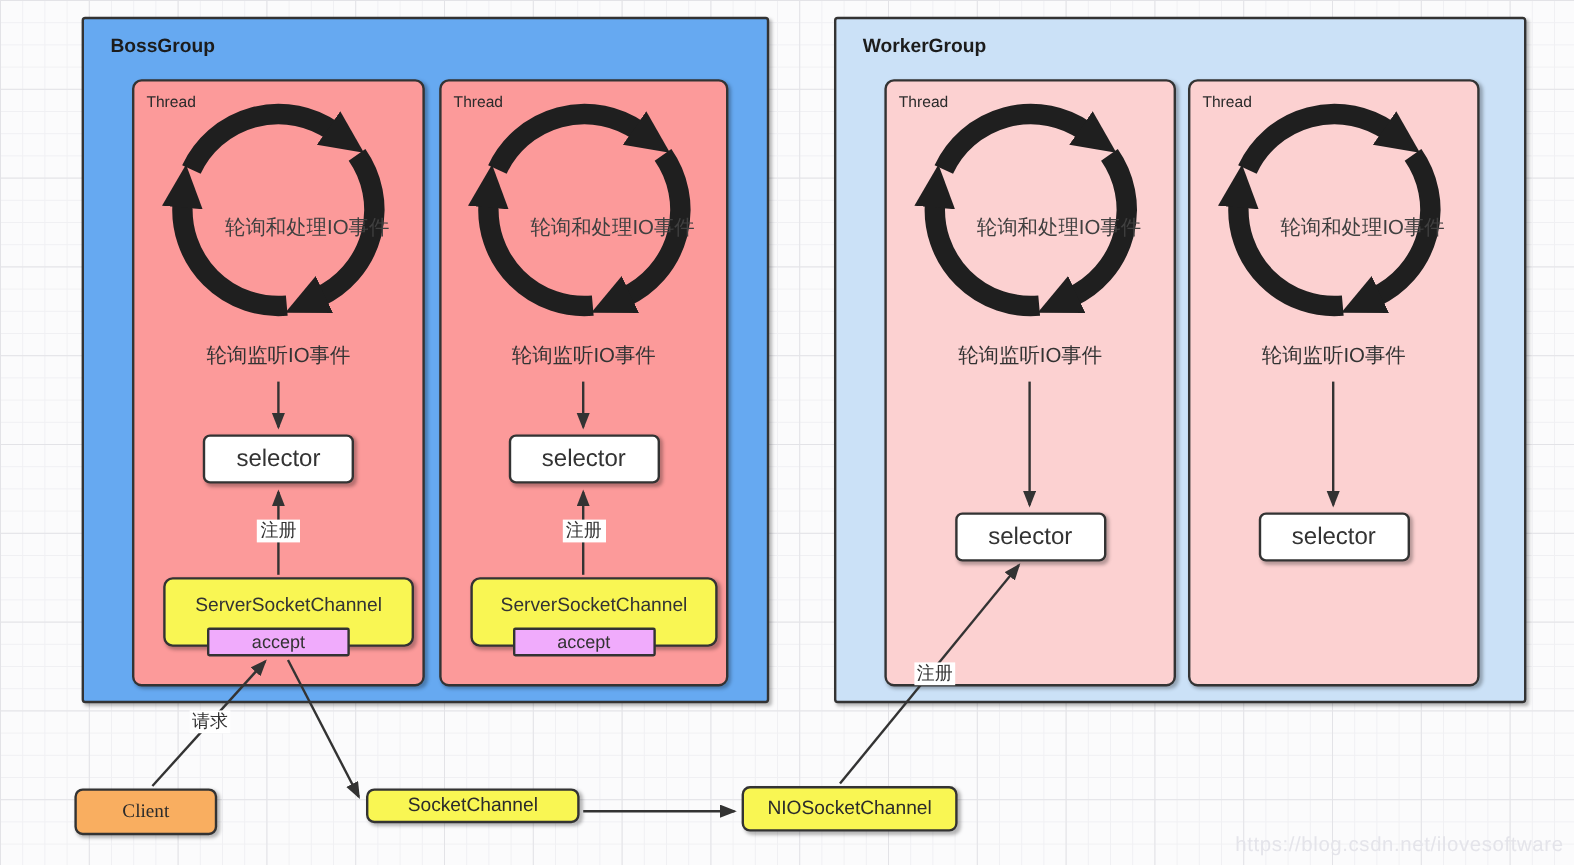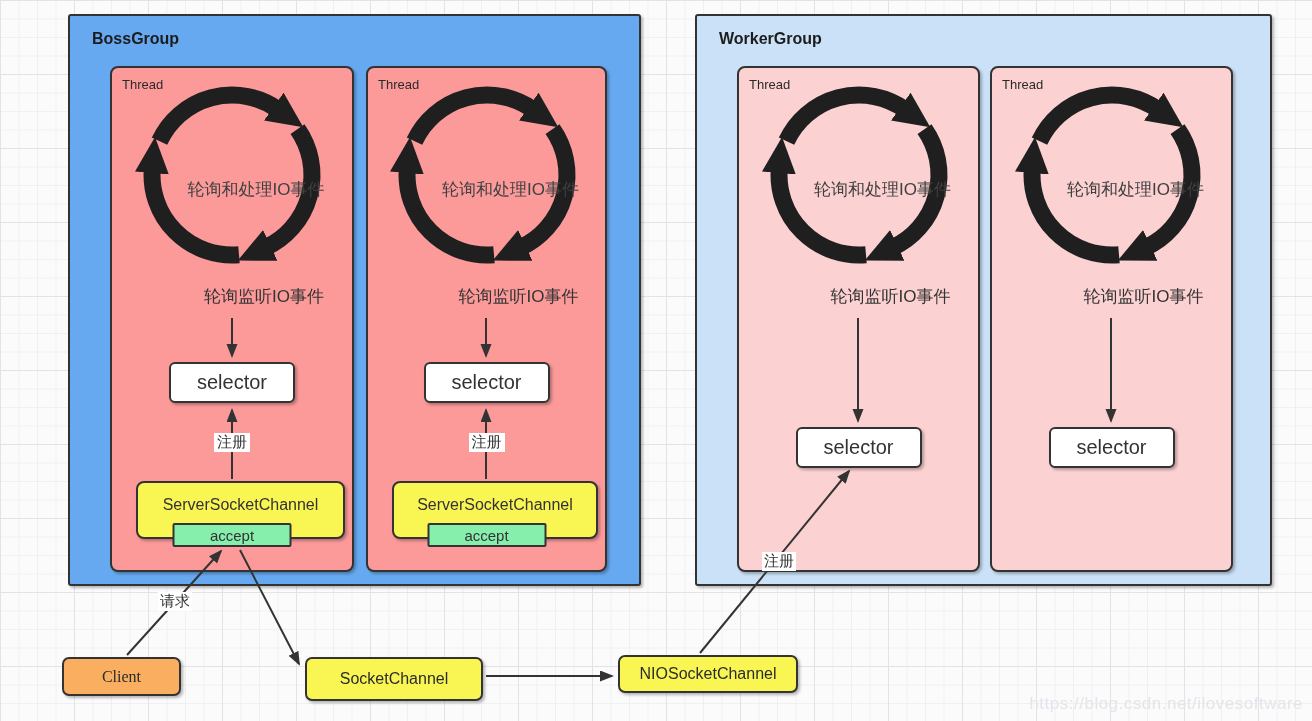--- a/index.html
+++ b/index.html
@@ -43,21 +43,21 @@
   .cycle-svg{
     position:absolute;top:4px;left:50%;transform:translateX(-50%);
     width:206px;height:206px;overflow:visible;
   }
   .cycle-center{
     position:absolute;top:110px;left:0;width:100%;text-align:center;
     font-size:17px;color:#404040;white-space:nowrap;padding-left:24px;
   }
   .cycle-bottom{
     position:absolute;top:217px;left:0;width:100%;text-align:center;
-    font-size:17px;color:#333;white-space:nowrap;padding-left:32px;
+    font-size:17px;color:#333;white-space:nowrap;
   }
   .selector-box{
     position:absolute;left:50%;transform:translateX(-50%);
     width:126px;height:41px;box-sizing:border-box;
     background:#ffffff;border:2px solid #333;border-radius:6px;
     display:flex;align-items:center;justify-content:center;
     font-size:20px;color:#333;
     box-shadow:2px 2px 3px rgba(0,0,0,.28);
   }
   .group-boss .selector-box{top:294px;}
@@ -70,33 +70,33 @@
   .ssc-box{
     position:absolute;left:7px;right:7px;top:413px;height:58px;box-sizing:border-box;
     background:#f9f653;border:2px solid #333;border-radius:8px;
     text-align:center;padding-top:13px;font-size:16px;color:#333;
     box-shadow:2px 2px 3px rgba(0,0,0,.28);
     margin-left:17px;
   }
   .accept-box{
     position:absolute;left:50%;transform:translateX(-50%);top:455px;
     width:119px;height:24px;box-sizing:border-box;
-    background:#86efac;border:2px solid #333;border-radius:2px;
+    background:#f0abfc;border:2px solid #333;border-radius:2px;
     display:flex;align-items:center;justify-content:center;
     font-size:15px;color:#333;z-index:6;
   }
   .node{
     position:absolute;box-sizing:border-box;
     border:2px solid #333;border-radius:7px;
     display:flex;align-items:center;justify-content:center;
     font-size:16px;color:#2b2b2b;
     box-shadow:2px 2px 3px rgba(0,0,0,.28);
   }
   .node-client{left:62px;top:657px;width:119px;height:39px;background:#f9ae60;font-family:Liberation Serif, serif;}
-  .node-socket{left:305px;top:657px;width:178px;height:44px;background:#f9f653;}
+  .node-socket{left:305px;top:657px;width:178px;height:29px;background:#f9f653;}
   .node-nio{left:618px;top:655px;width:180px;height:38px;background:#f9f653;}
   #arrow-layer{position:absolute;left:0;top:0;width:1312px;height:721px;pointer-events:none;}
   .edge-label{
     position:absolute;background:#fff;padding:0 2px;
     font-size:15px;color:#333;white-space:nowrap;z-index:6;
   }
   .label-request{left:158px;top:592px;}
   .label-register-worker{left:762px;top:552px;}
   .watermark{
     position:absolute;right:9px;bottom:7px;

